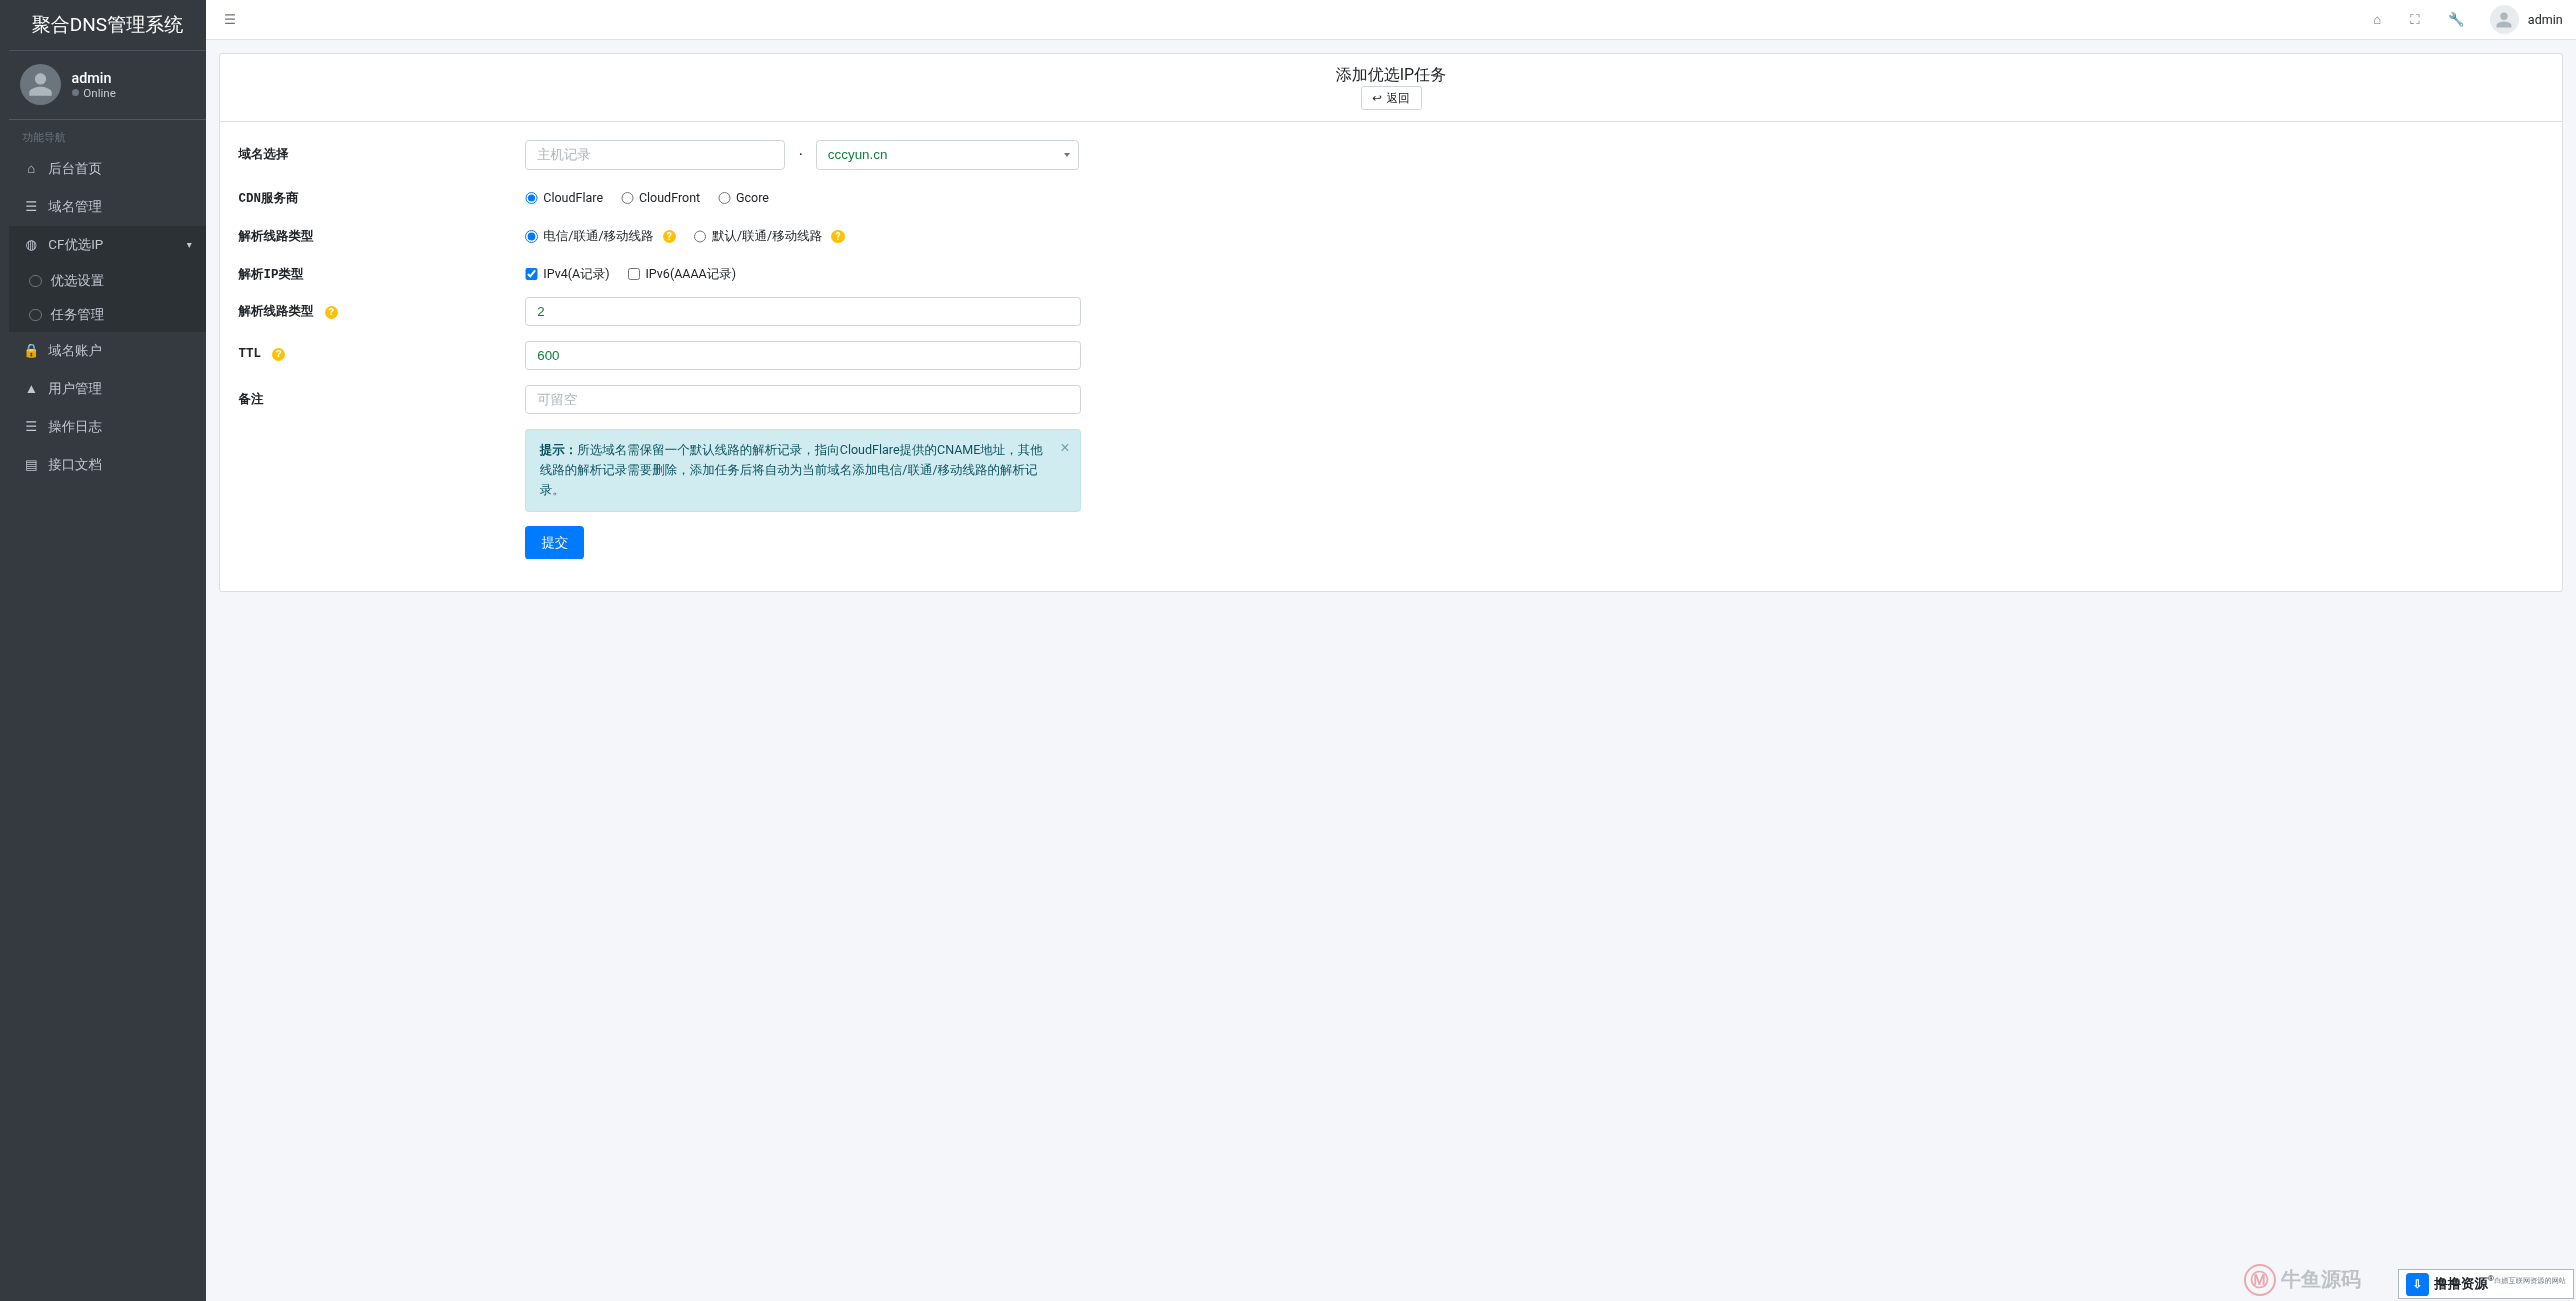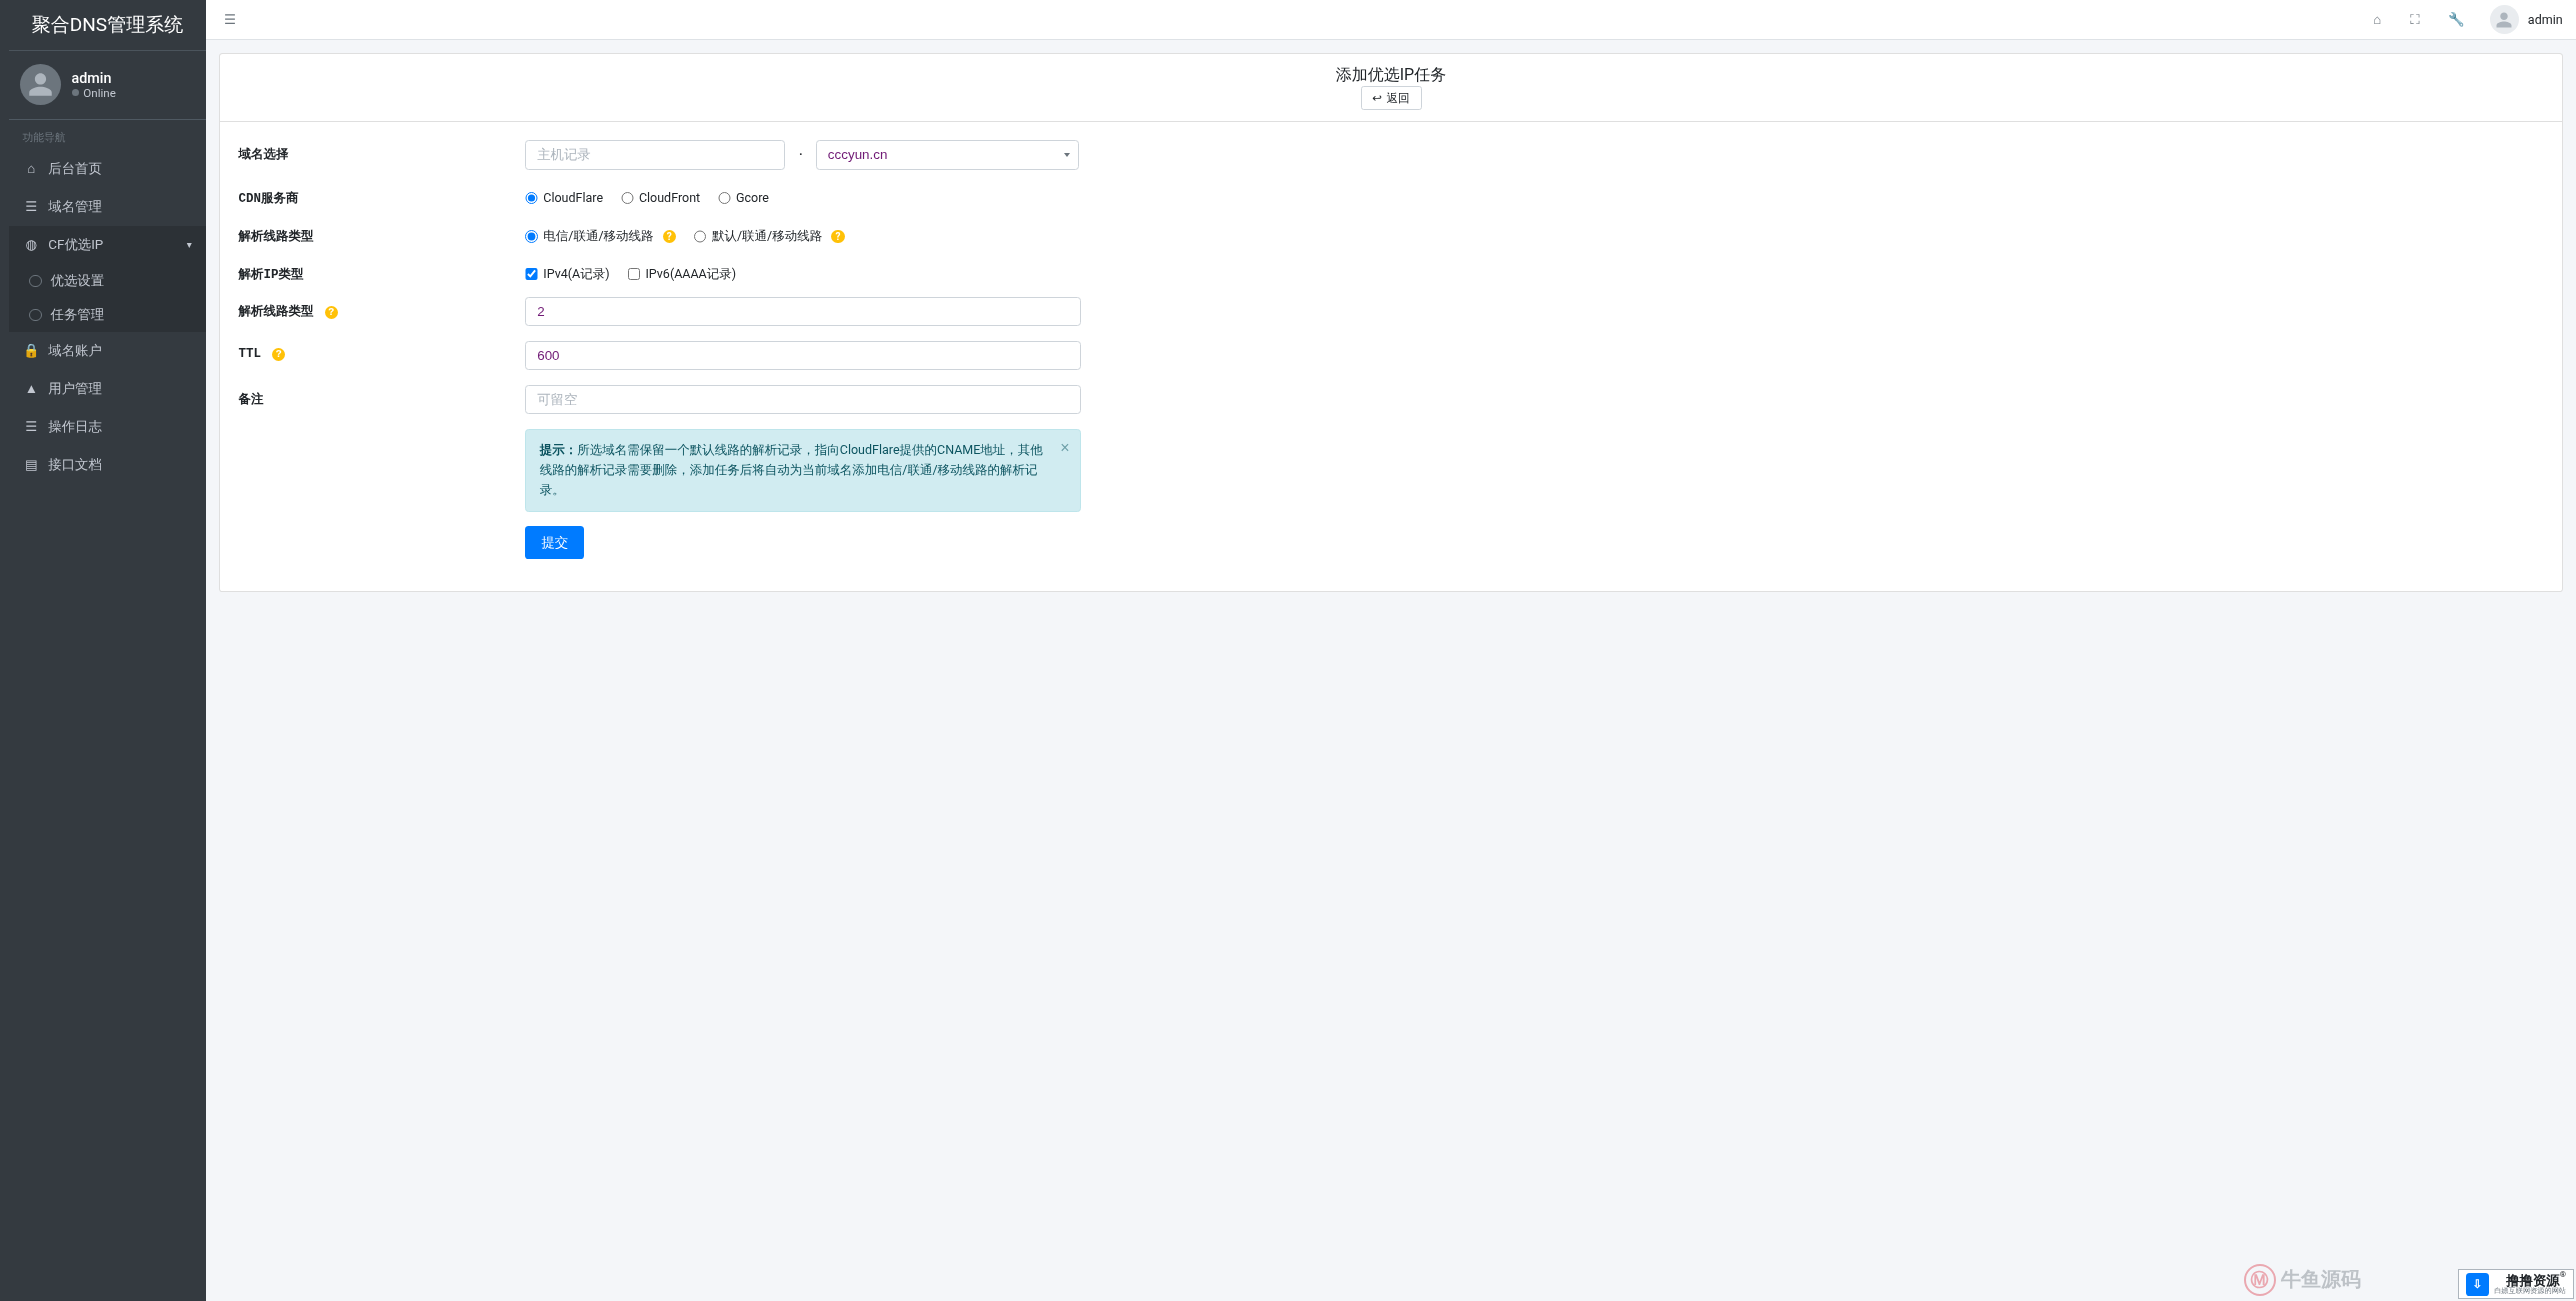--- a/index.html
+++ b/index.html
@@ -37,40 +37,40 @@
     .card { background: #fff; border: 0.9px solid rgba(0,0,0,.125); border-radius: 3.6px; }
     .card-header { padding: 10.8px 18px; border-bottom: 0.9px solid rgba(0,0,0,.125); display: flex; align-items: center; justify-content: space-between; flex-direction: column; }
     .card-title { font-size: 16px; font-weight: 400; }
     .btn-back { background: #fff; border: 0.9px solid #ced4da; padding: 3.6px 10.8px; border-radius: 2.7px; cursor: pointer; font-size: 11.6px; display: flex; align-items: center; gap: 4.5px; color: #212529; }
     .card-body { padding: 18px; }
     
     
     .form-row { display: flex; margin-bottom: 14.3px; align-items: flex-start; }
     .form-label { width: 287px; text-align: left; padding-right: 13.4px; padding-top: 6.3px; font-weight: 600; font-size: 12.5px; font-family: Liberation Mono, monospace; }
     .form-control-wrap { width: 556px; display: flex; align-items: center; gap: 9px; flex-wrap: wrap; }
-    .form-control { width: 100%; padding: 6.3px 10.8px; border: 0.9px solid #ced4da; border-radius: 3.6px; font-size: 13.4px; color: #701a75; }
+    .form-control { width: 100%; padding: 6.3px 10.8px; border: 0.9px solid #ced4da; border-radius: 3.6px; font-size: 13.4px; color: #15803d; }
     .form-control::placeholder { color: #adb5bd; }
     .host-input { flex: 0 0 260px; }
     .domain-sep { color: #212529; font-weight: 600; padding: 0 4.5px; }
     .domain-select { flex: 0 0 263px; position: relative; }
     .select-caret { position: absolute; right: 9px; top: 50%; transform: translateY(-50%); pointer-events: none; width: 0; height: 0; border-left: 3.6px solid transparent; border-right: 3.6px solid transparent; border-top: 4.5px solid #6c757d; }
     .radio-group, .checkbox-group { display: flex; align-items: center; gap: 18px; padding-top: 6.3px; }
     .radio-item, .checkbox-item { display: flex; align-items: center; gap: 5.4px; cursor: pointer; }
     .radio-item input, .checkbox-item input { width: 12.5px; height: 12.5px; accent-color: #007bff; cursor: pointer; }
     .help-icon { display: inline-flex; align-items: center; justify-content: center; width: 13.4px; height: 13.4px; border-radius: 50%; background: #ffc107; color: #fff; font-size: 10px; font-weight: bold; margin-left: 3.6px; cursor: help; }
     .alert { position: relative; background: #d1ecf1; border: 0.9px solid #bee5eb; color: #0c5460; padding: 10.8px 31px 10.8px 13.4px; border-radius: 3.6px; line-height: 1.6; font-size: 12.5px; }
     .alert-close { position: absolute; top: 9px; right: 10.8px; background: none; border: none; font-size: 16px; color: #0c5460; opacity: 0.5; cursor: pointer; }
     .btn-submit { background: #007bff; color: #fff; border: none; padding: 7.2px 16px; border-radius: 3.6px; font-size: 13.4px; cursor: pointer; }
     
     
     .watermark-1 { position: fixed; bottom: 5.4px; right: 215px; display: flex; align-items: center; gap: 5.4px; opacity: 0.4; font-size: 20px; font-weight: bold; color: #6c757d; z-index: 1000; }
     .watermark-1 .wm-icon { width: 32px; height: 32px; border: 2.7px solid #dc3545; border-radius: 50%; display: flex; align-items: center; justify-content: center; font-size: 18px; color: #dc3545; }
     .watermark-2 { position: fixed; bottom: 1.8px; right: 1.8px; border: 0.9px solid #adb5bd; padding: 2.7px 7.2px; background: #fff; display: flex; align-items: center; gap: 5.4px; z-index: 1001; }
     .watermark-2 .wm2-logo { width: 23px; height: 23px; background: #007bff; border-radius: 3.6px; display: flex; align-items: center; justify-content: center; color: #fff; font-size: 11.6px; font-weight: bold; }
-    .watermark-2 .wm2-text { display: flex; flex-direction: column; line-height: 1; align-items: flex-end; }
+    .watermark-2 .wm2-text { display: flex; flex-direction: row; line-height: 1; }
     .watermark-2 .wm2-main { font-size: 13.4px; font-weight: bold; }
     .watermark-2 .wm2-sup { font-size: 8px; position: relative; top: -7.2px; }
     .watermark-2 .wm2-sub { font-size: 7.2px; color: #6c757d; }
   </style>
 </head>
 <body>
 
 <aside class="sidebar">
   <div class="sidebar-brand">聚合DNS管理系统</div>
   <div class="sidebar-user">

